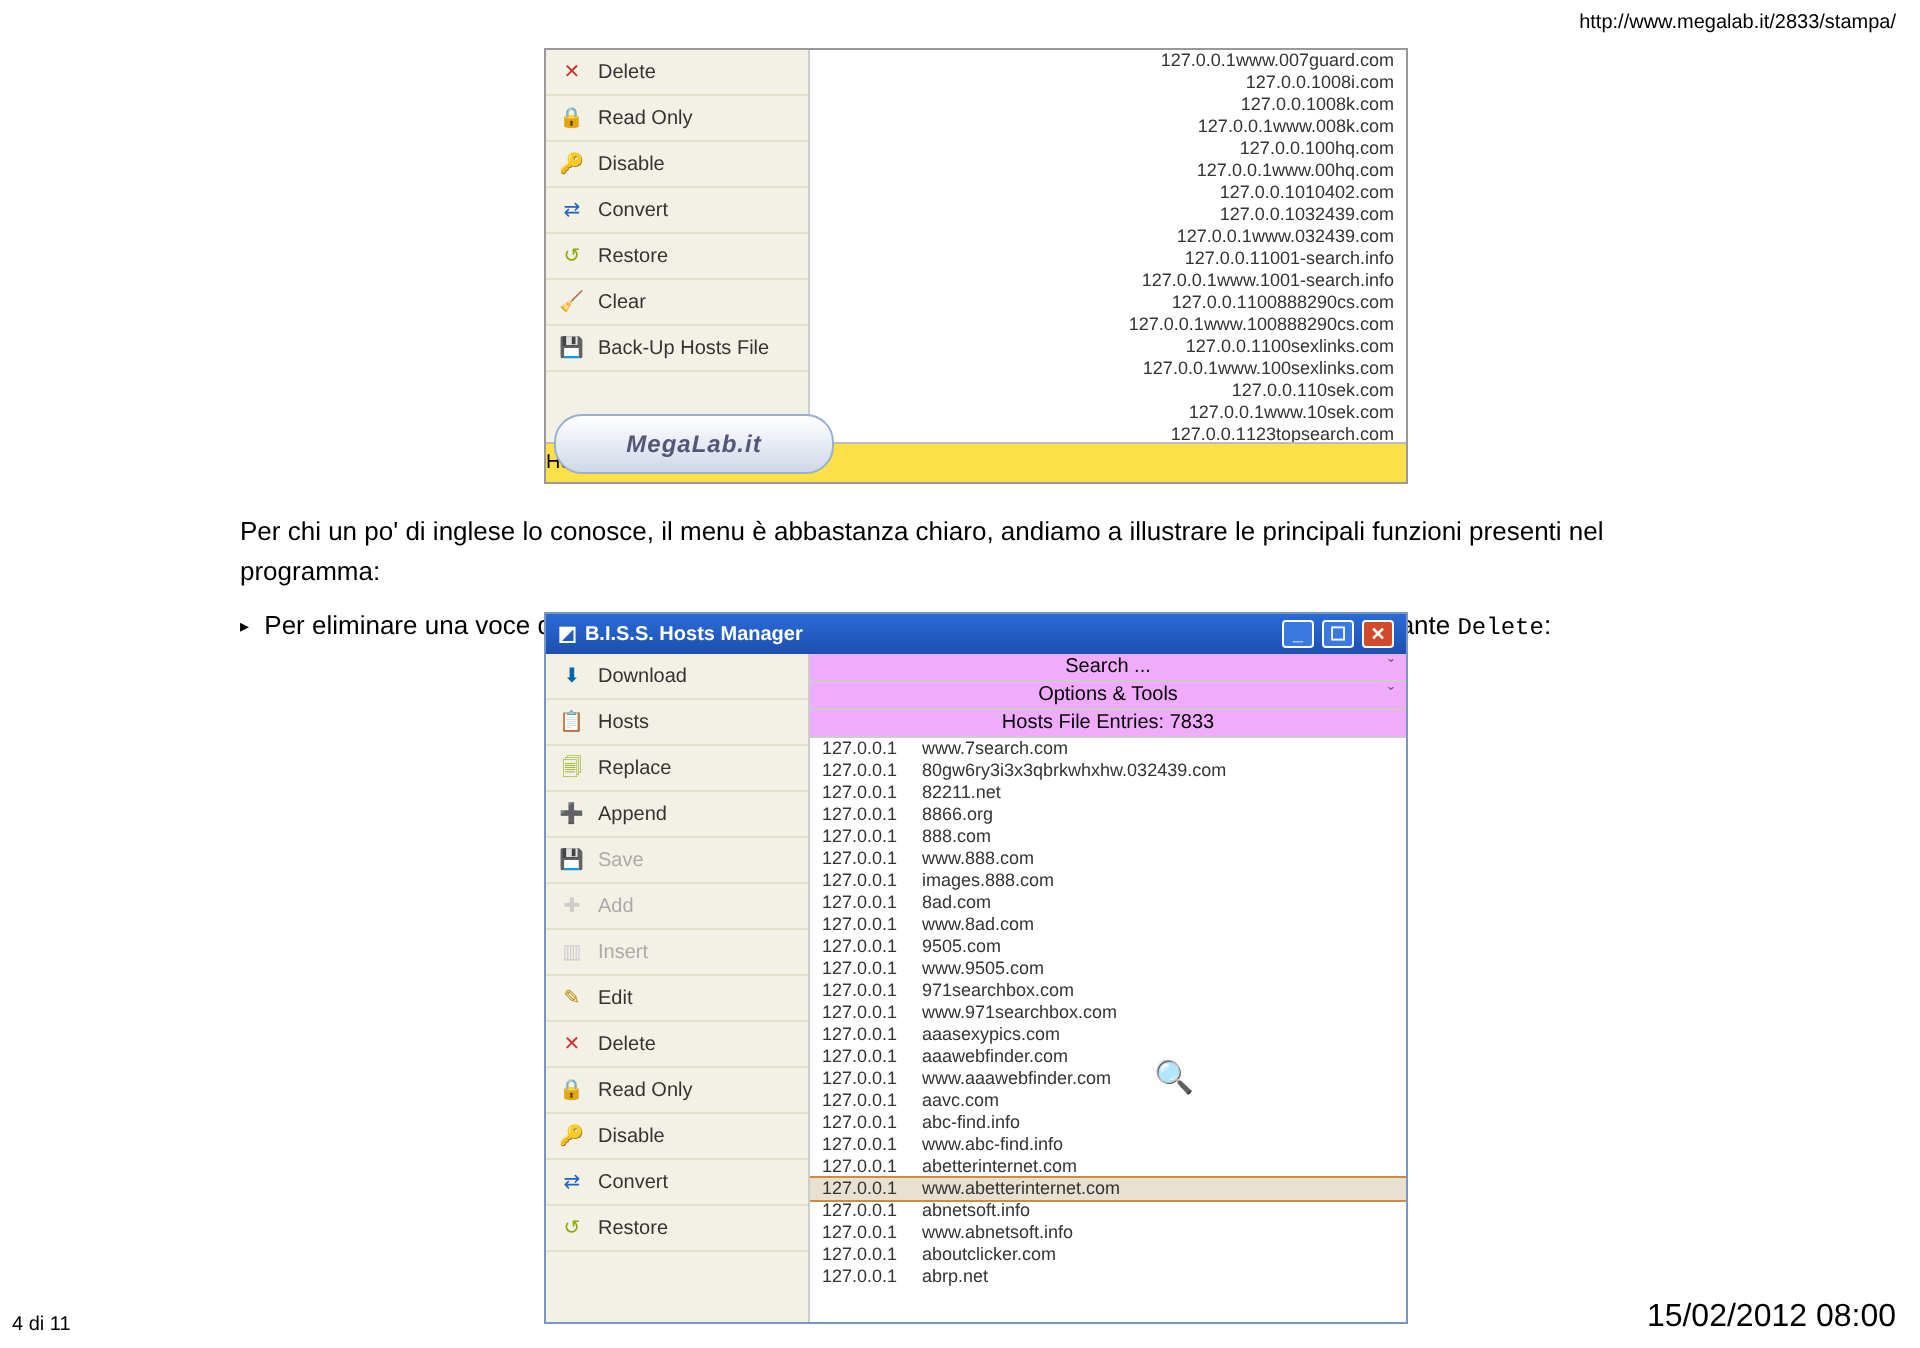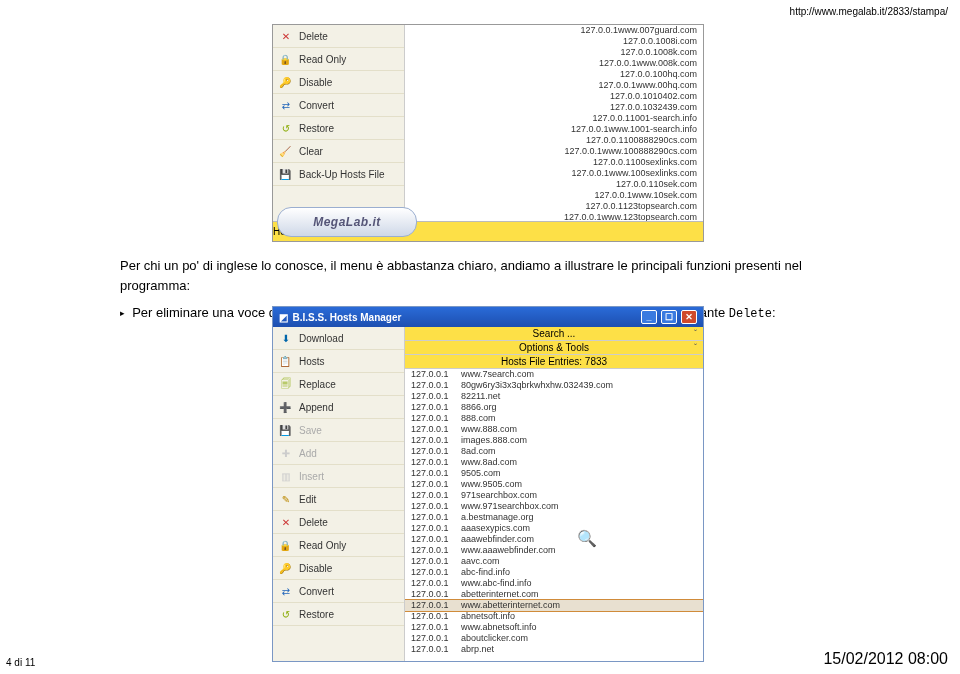--- a/index.html
+++ b/index.html
@@ -145,21 +145,21 @@
     display: flex;
     overflow: hidden;
   }
   .second-main {
     flex: 1;
     display: flex;
     flex-direction: column;
     background: #fff;
   }
   .search-band, .options-band, .entries-band {
-    background: #fde047;
+    background: #f0abfc;
     border-bottom: 1px solid #ccc;
     font-size: 10px;
     text-align: center;
     padding: 1px 4px;
     position: relative;
   }
   .chev {
     position: absolute;
     right: 6px; top: 1px;
     font-size: 9px;
@@ -223,20 +223,21 @@
   <div class="host-area">
     <div id="hosts1">
         <div class="host-line"><span class="host-ip">127.0.0.1</span><span class="host-name">www.007guard.com</span></div>
         <div class="host-line"><span class="host-ip">127.0.0.1</span><span class="host-name">008i.com</span></div>
         <div class="host-line"><span class="host-ip">127.0.0.1</span><span class="host-name">008k.com</span></div>
         <div class="host-line"><span class="host-ip">127.0.0.1</span><span class="host-name">www.008k.com</span></div>
         <div class="host-line"><span class="host-ip">127.0.0.1</span><span class="host-name">00hq.com</span></div>
         <div class="host-line"><span class="host-ip">127.0.0.1</span><span class="host-name">www.00hq.com</span></div>
         <div class="host-line"><span class="host-ip">127.0.0.1</span><span class="host-name">010402.com</span></div>
         <div class="host-line"><span class="host-ip">127.0.0.1</span><span class="host-name">032439.com</span></div>
+        <div class="host-line"><span class="host-ip">127.0.0.1</span><span class="host-name">www.032439.com</span></div>
         <div class="host-line"><span class="host-ip">127.0.0.1</span><span class="host-name">1001-search.info</span></div>
         <div class="host-line"><span class="host-ip">127.0.0.1</span><span class="host-name">www.1001-search.info</span></div>
         <div class="host-line"><span class="host-ip">127.0.0.1</span><span class="host-name">100888290cs.com</span></div>
         <div class="host-line"><span class="host-ip">127.0.0.1</span><span class="host-name">www.100888290cs.com</span></div>
         <div class="host-line"><span class="host-ip">127.0.0.1</span><span class="host-name">100sexlinks.com</span></div>
         <div class="host-line"><span class="host-ip">127.0.0.1</span><span class="host-name">www.100sexlinks.com</span></div>
         <div class="host-line"><span class="host-ip">127.0.0.1</span><span class="host-name">10sek.com</span></div>
         <div class="host-line"><span class="host-ip">127.0.0.1</span><span class="host-name">www.10sek.com</span></div>
         <div class="host-line"><span class="host-ip">127.0.0.1</span><span class="host-name">123topsearch.com</span></div>
         <div class="host-line"><span class="host-ip">127.0.0.1</span><span class="host-name">www.123topsearch.com</span></div>
@@ -342,21 +343,20 @@
             <div class="host-line"><span class="host-ip">127.0.0.1</span><span class="host-name">8866.org</span></div>
             <div class="host-line"><span class="host-ip">127.0.0.1</span><span class="host-name">888.com</span></div>
             <div class="host-line"><span class="host-ip">127.0.0.1</span><span class="host-name">www.888.com</span></div>
             <div class="host-line"><span class="host-ip">127.0.0.1</span><span class="host-name">images.888.com</span></div>
             <div class="host-line"><span class="host-ip">127.0.0.1</span><span class="host-name">8ad.com</span></div>
             <div class="host-line"><span class="host-ip">127.0.0.1</span><span class="host-name">www.8ad.com</span></div>
             <div class="host-line"><span class="host-ip">127.0.0.1</span><span class="host-name">9505.com</span></div>
             <div class="host-line"><span class="host-ip">127.0.0.1</span><span class="host-name">www.9505.com</span></div>
             <div class="host-line"><span class="host-ip">127.0.0.1</span><span class="host-name">971searchbox.com</span></div>
             <div class="host-line"><span class="host-ip">127.0.0.1</span><span class="host-name">www.971searchbox.com</span></div>
-            <div class="host-line"><span class="host-ip">127.0.0.1</span><span class="host-name">a.bestmanage.org</span></div>
             <div class="host-line"><span class="host-ip">127.0.0.1</span><span class="host-name">aaasexypics.com</span></div>
             <div class="host-line"><span class="host-ip">127.0.0.1</span><span class="host-name">aaawebfinder.com</span></div>
             <div class="host-line"><span class="host-ip">127.0.0.1</span><span class="host-name">www.aaawebfinder.com</span></div>
             <div class="host-line"><span class="host-ip">127.0.0.1</span><span class="host-name">aavc.com</span></div>
             <div class="host-line"><span class="host-ip">127.0.0.1</span><span class="host-name">abc-find.info</span></div>
             <div class="host-line"><span class="host-ip">127.0.0.1</span><span class="host-name">www.abc-find.info</span></div>
             <div class="host-line"><span class="host-ip">127.0.0.1</span><span class="host-name">abetterinternet.com</span></div>
             <div class="host-line highlight-row"><span class="host-ip">127.0.0.1</span><span class="host-name">www.abetterinternet.com</span></div>
             <div class="host-line"><span class="host-ip">127.0.0.1</span><span class="host-name">abnetsoft.info</span></div>
             <div class="host-line"><span class="host-ip">127.0.0.1</span><span class="host-name">www.abnetsoft.info</span></div>

